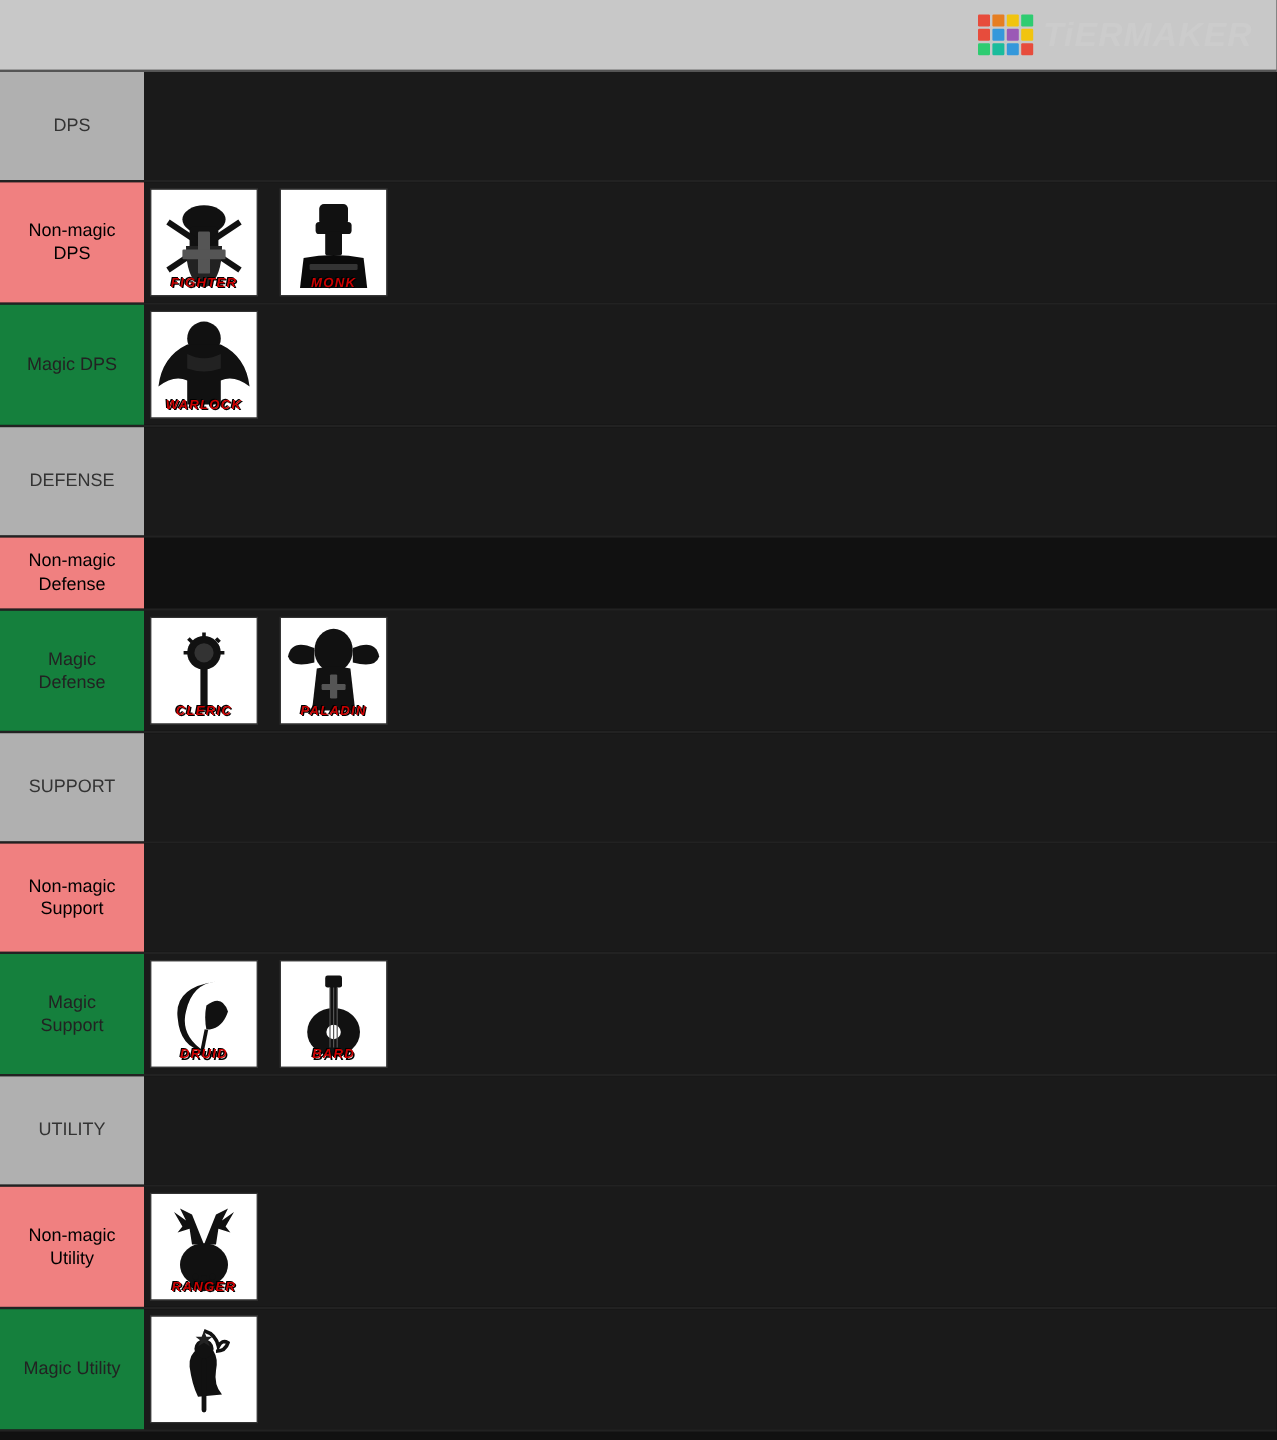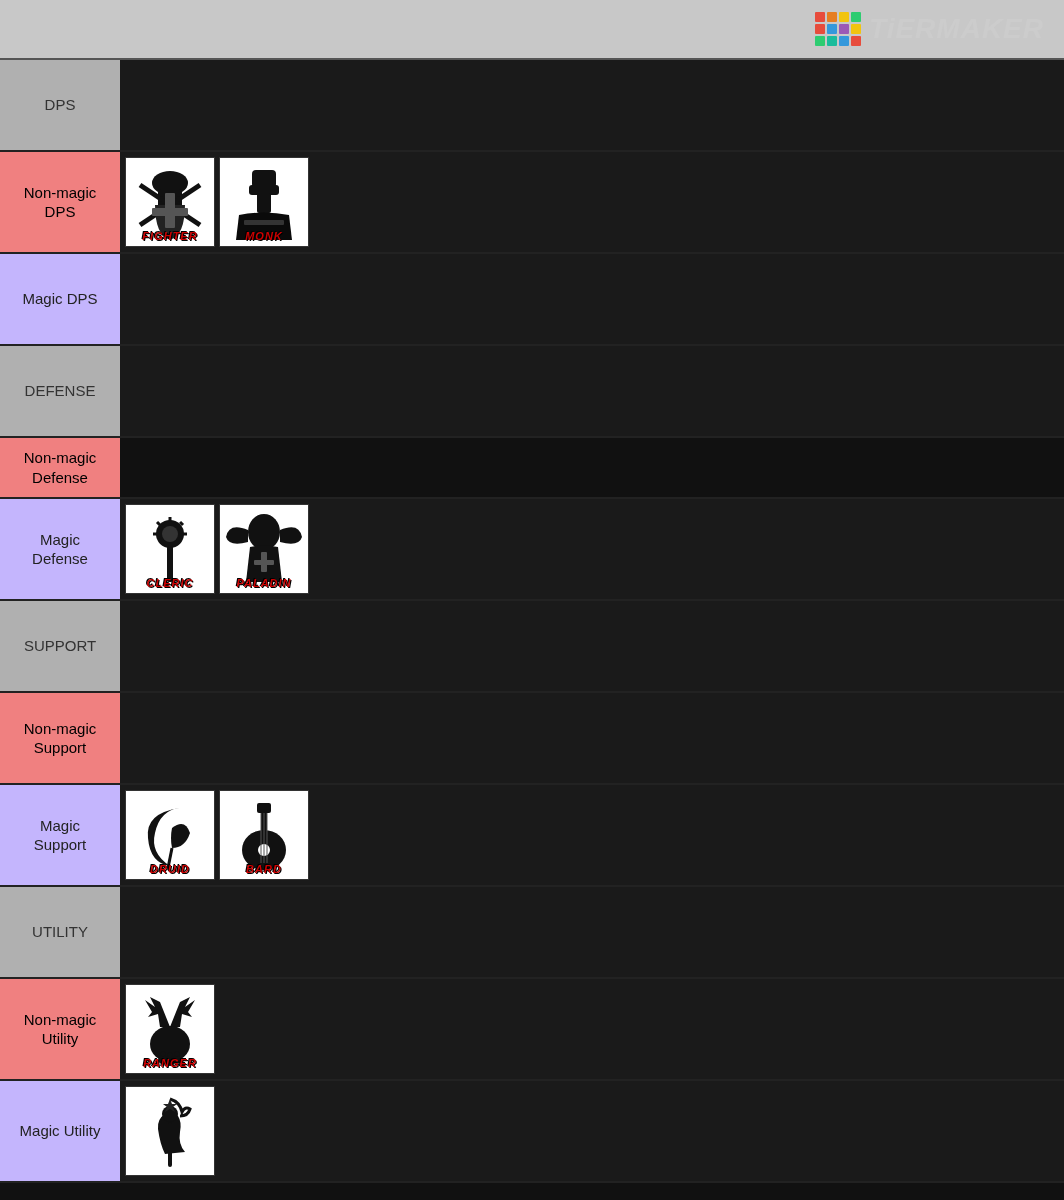--- a/index.html
+++ b/index.html
@@ -69,31 +69,31 @@
     }
     .tier-label.gray {
       background: #b0b0b0;
       color: #333;
     }
     .tier-label.pink {
       background: #f08080;
       color: #000000;
     }
     .tier-label.cyan {
-      background: #c4b5fd;
+      background: #15803d;
       color: #222;
     }
     .tier-content {
       flex: 1;
       background: #1a1a1a;
       display: flex;
       align-items: center;
       min-height: 90px;
       padding: 5px;
-      gap: 4px;
+      gap: 18px;
     }
 
     
     .class-card {
       width: 90px;
       height: 90px;
       position: relative;
       overflow: hidden;
       flex-shrink: 0;
       border: 1px solid #333;
@@ -202,20 +202,35 @@
     </g>
   </svg>
               <div class="class-label">Monk</div>
             </div>
           </div>
         </div>
       </div>
       <div class="tier-section">
         <div class="tier-label cyan" style="white-space: pre-line;">Magic DPS</div>
         <div class="tier-content">
+          <div class="class-card">
+            <div class="class-card-bg">
+              <svg viewBox="0 0 80 75" class="class-icon">
+    <g fill="#111">
+
+      <ellipse cx="40" cy="15" rx="14" ry="14"></ellipse>
+
+      <path d="M26 20 Q5 30 2 55 Q15 45 26 50 L26 70 L54 70 L54 50 Q65 45 78 55 Q75 30 54 20 Z"></path>
+
+      <path d="M26 28 Q40 35 54 28 L54 40 Q40 45 26 40 Z" fill="#222"></path>
+    </g>
+  </svg>
+              <div class="class-label">Warlock</div>
+            </div>
+          </div>
         </div>
       </div>
       <div class="tier-section">
         <div class="tier-label gray" style="white-space: pre-line;">DEFENSE</div>
         <div class="tier-content"></div>
       </div>
       <div class="tier-section">
         <div class="tier-label pink" style="white-space: pre-line;">Non-magic
 Defense</div>
       </div>

